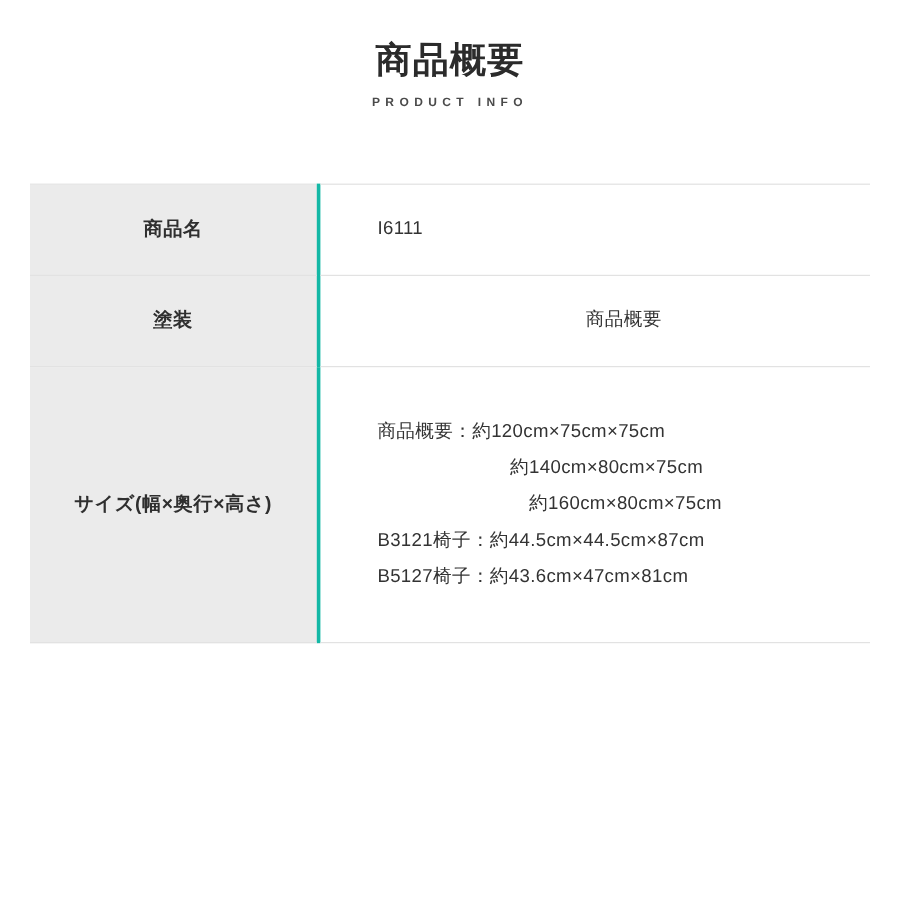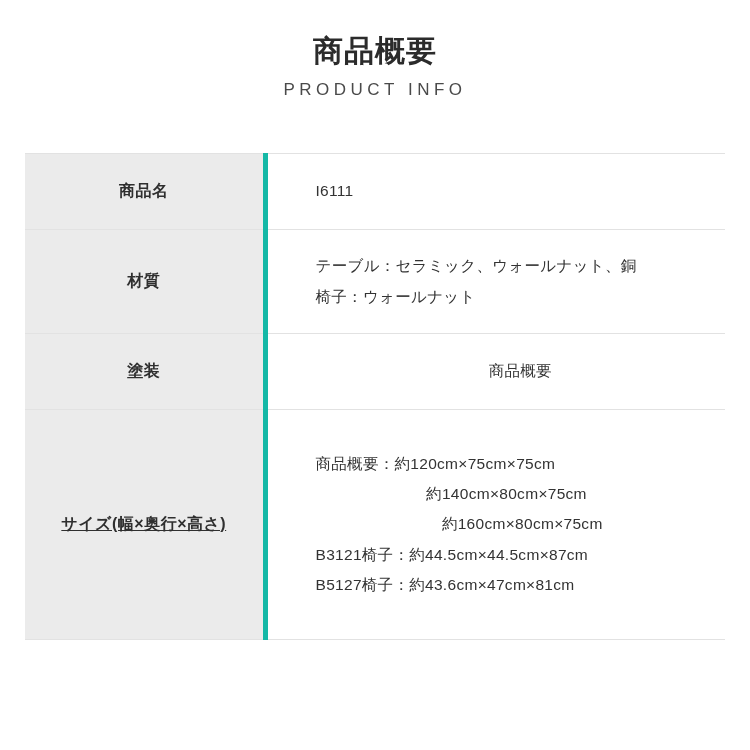--- a/index.html
+++ b/index.html
@@ -27,22 +27,22 @@
   }
   .header .title-ja {
     font-size: 30px;
     font-weight: 700;
     letter-spacing: 1px;
     color: #2b2b2b;
     line-height: 1.25;
     margin: 0;
   }
   .header .title-en {
-    font-size: 17px;
-    font-weight: 400;
+    font-size: 10px;
+    font-weight: 700;
     letter-spacing: 4.5px;
     color: #4a4a4a;
     margin: 10px 0 0 0;
     line-height: 1.2;
   }
   .spec-table {
     position: absolute;
     left: 25px;
     top: 153px;
     width: 700px;
@@ -57,68 +57,59 @@
   }
   .spec-table th {
     width: 240px;
     background: #ebebeb;
     font-size: 16px;
     font-weight: 700;
     color: #2f2f2f;
     text-align: center;
     vertical-align: middle;
     padding: 18px 2px;
-    border-right: 5px solid #14b8a6;
+    border-right: 3px solid #14b8a6;
     letter-spacing: 0.5px;
   }
   .spec-table td {
     background: #ffffff;
     font-size: 15.5px;
     font-weight: 400;
     color: #333333;
     padding: 18px 0 18px 48px;
     vertical-align: middle;
     letter-spacing: 0.3px;
     line-height: 1.95;
   }
   .row-name th, .row-name td { height: 76px; }
   .row-origin th, .row-origin td { height: 76px; }
   .row-material th, .row-material td { height: 104px; }
   .row-finish th, .row-finish td { height: 76px; text-align: center; }
   .row-size th, .row-size td { height: 230px; }
   .size-lines { display: block; }
   .size-lines .line { display: block; white-space: pre; }
-  .label-small { font-size: 15.5px; text-decoration: underline; }
+  .label-small { font-size: 15.5px; }
 </style>
 </head>
 <body>
 
 <div class="page">
 
   <div class="header">
     <h1 class="title-ja">商品概要</h1>
     <div class="title-en">PRODUCT INFO</div>
   </div>
 
   <table class="spec-table">
     <tbody>
       <tr class="row-name">
         <th>商品名</th>
         <td>
           <span class="size-lines">
             <span class="line">I6111</span>
-          </span>
-        </td>
-      </tr>
-      <tr class="row-material">
-        <th>材質</th>
-        <td>
-          <span class="size-lines">
-            <span class="line">テーブル：セラミック、ウォールナット、銅</span>
-            <span class="line">椅子：ウォールナット</span>
           </span>
         </td>
       </tr>
       <tr class="row-finish">
         <th>塗装</th>
         <td>
           <span class="size-lines">
             <span class="line">商品概要</span>
           </span>
         </td>

